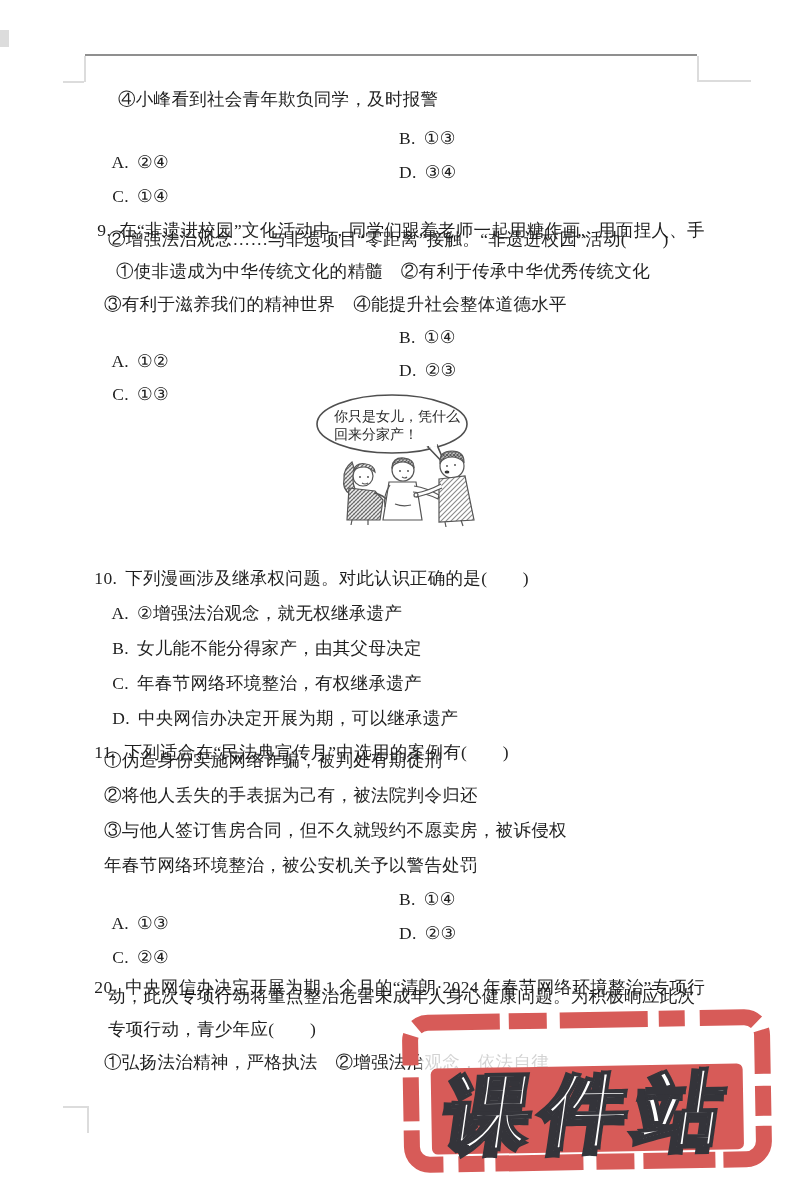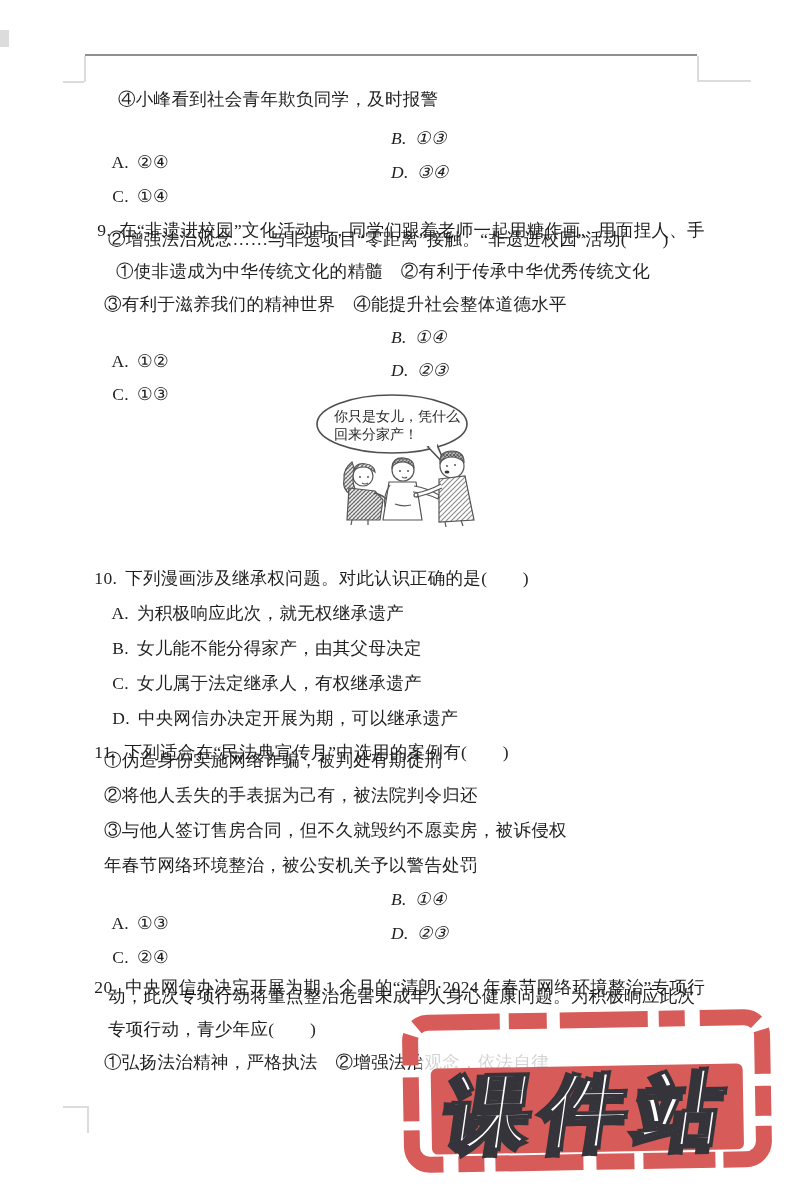--- a/index.html
+++ b/index.html
@@ -6,21 +6,21 @@
   body{
     width:800px;height:1200px;position:relative;background:#ffffff;
     font-family:"Liberation Serif","DejaVu Serif",serif;
     color:#1f1f1f;overflow:hidden;
   }
   .row{
     position:absolute;white-space:pre;font-size:17.5px;line-height:24px;
     letter-spacing:0.3px;
   }
   .lab{margin-right:8px;}
-  .col2{position:absolute;left:288px;top:0;white-space:pre;font-style:italic;}
+  .col2{position:absolute;left:296px;top:0;white-space:pre;}
   .edge-line{position:absolute;left:85px;top:54px;width:612px;height:2px;background:#8f8f8f;}
   .mark{position:absolute;background:#dcdcdc;}
   .page-gap-artifact{position:absolute;background:#dcdcdc;}
   .cartoon-wrap{position:absolute;left:300px;top:392px;width:200px;height:135px;}
   .stamp-wrap{
     position:absolute;left:398px;top:1006px;width:378px;height:170px;
     transform:rotate(-1deg);
   }
   .stamp-wrap svg{display:block;}
   svg text.bubble-txt{
@@ -132,27 +132,27 @@
     <circle cx="116" cy="103" r="2" fill="#ffffff"></circle>
     <path d="M145 130 l1 5 M161 128 l2 6"></path>
   </g>
 </svg>
 </div>
 
 <div class="row" style="top:542px;left:85px">
   <span class="lab">10.</span><span>下列漫画涉及继承权问题。对此认识正确的是(　　)</span>
 </div>
 <div class="row" style="top:577px;left:103px">
-  <span class="lab">A.</span><span>为积极响应此次，就无权继承遗产</span>
+  <span class="lab">A.</span><span>②增强法治观念，就无权继承遗产</span>
 </div>
 <div class="row" style="top:612px;left:103px">
   <span class="lab">B.</span><span>女儿能不能分得家产，由其父母决定</span>
 </div>
 <div class="row" style="top:647px;left:103px">
-  <span class="lab">C.</span><span>女儿属于法定继承人，有权继承遗产</span>
+  <span class="lab">C.</span><span>年春节网络环境整治，有权继承遗产</span>
 </div>
 <div class="row" style="top:682px;left:103px">
   <span class="lab">D.</span><span>中央网信办决定开展为期，可以继承遗产</span>
 </div>
 
 <div class="row" style="top:716px;left:85px">
   <span class="lab">11.</span><span>下列适合在“民法典宣传月”中选用的案例有(　　)</span>
 </div>
 <div class="row" style="top:748px;left:104px">①伪造身份实施网络诈骗，被判处有期徒刑</div>
 <div class="row" style="top:783px;left:104px">②将他人丢失的手表据为己有，被法院判令归还</div>

